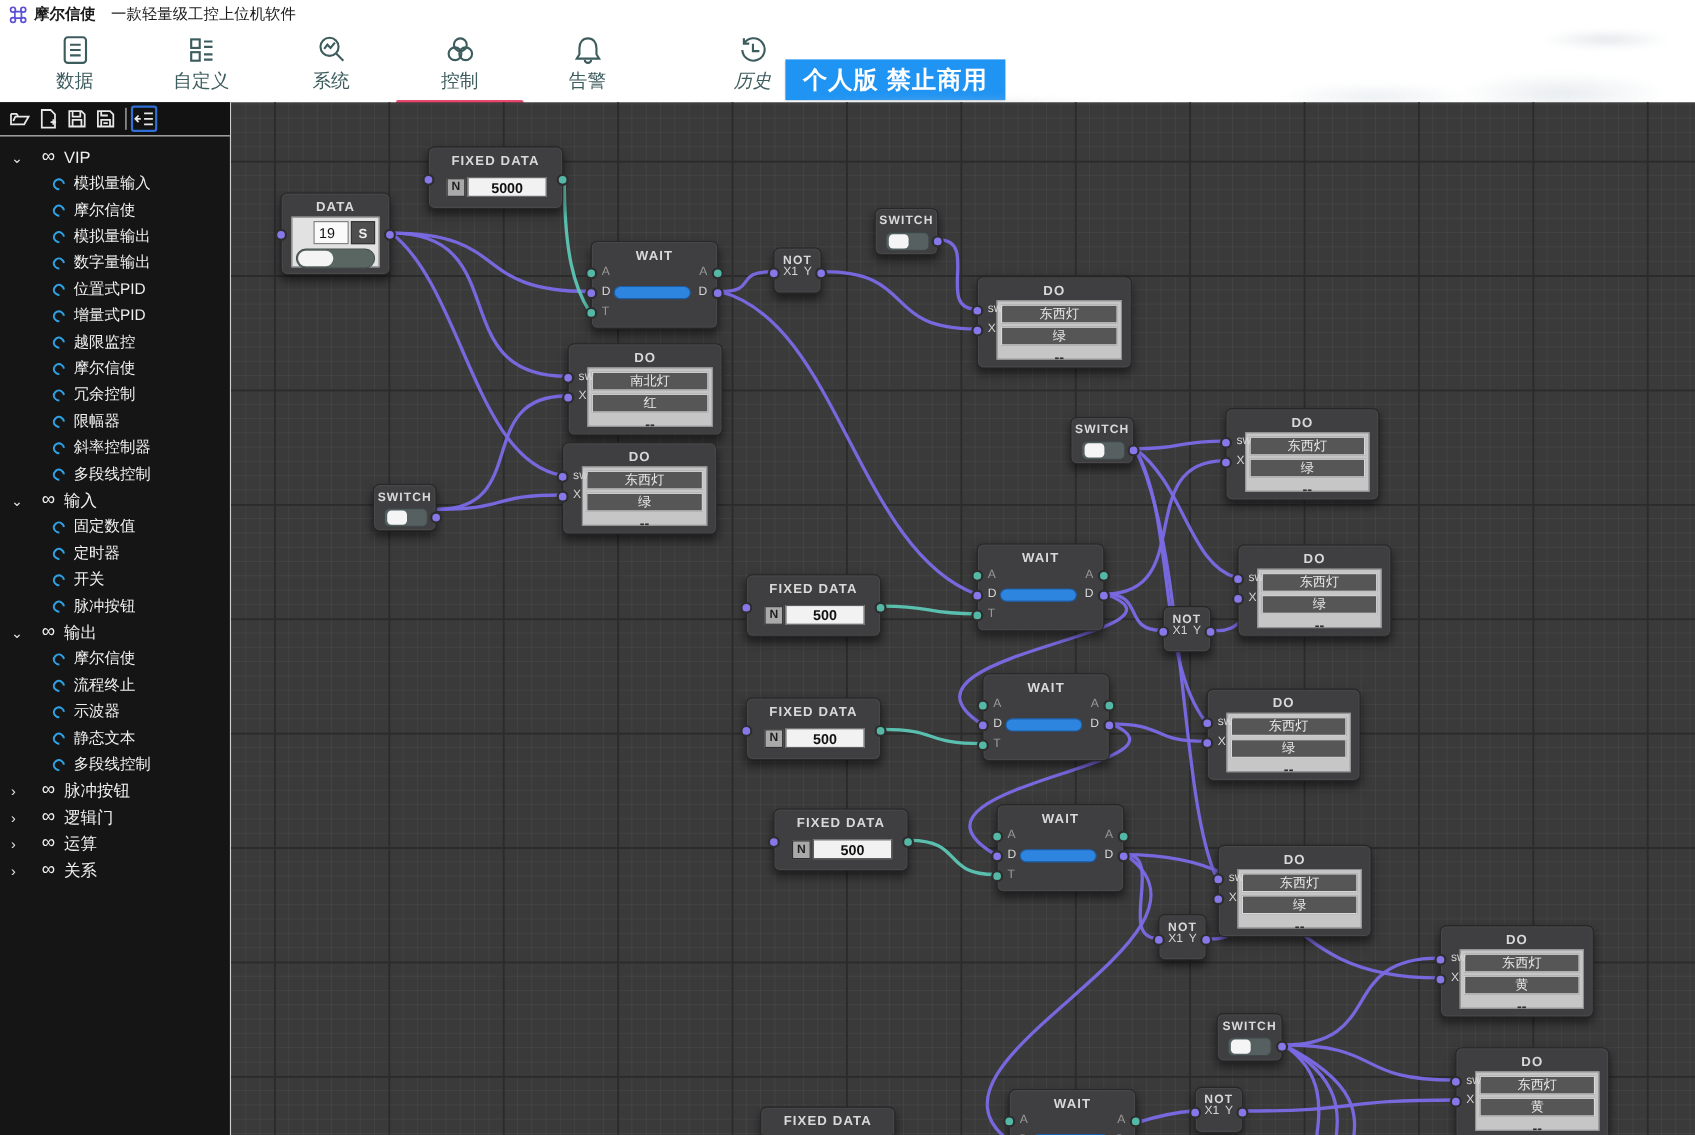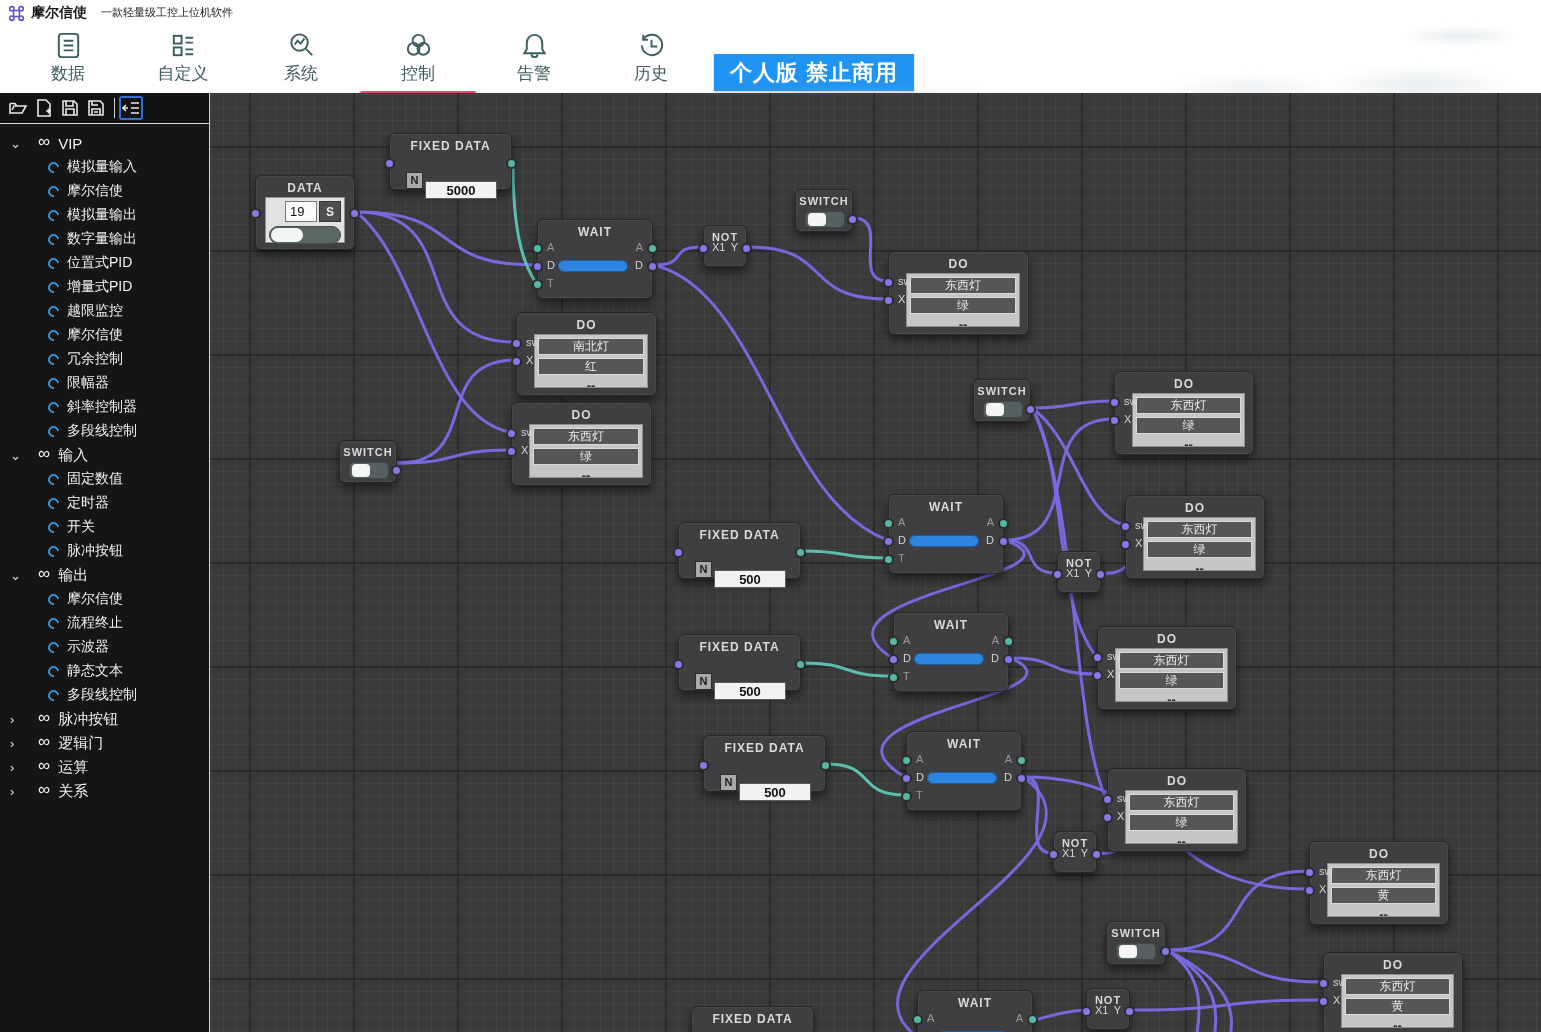--- a/index.html
+++ b/index.html
@@ -2,21 +2,21 @@
 <html><head>
 <meta charset="utf-8">
 <style>
   html,body{margin:0;padding:0;background:#fff;width:1541px;height:1032px;overflow:hidden;
     font-family:"Liberation Sans","DejaVu Sans",sans-serif;-webkit-font-smoothing:antialiased;}
   *{box-sizing:border-box;}
   
   #titlebar{position:absolute;left:0;top:0;width:1541px;height:25px;background:#fff;display:flex;align-items:center;}
   #logo{width:17px;height:17px;margin:2px 6px 0 8px;color:#5b4fd4;}
   #brand{font-size:14px;font-weight:bold;color:#1a1a1a;margin-right:14px;}
-  #tagline{font-size:11px;color:#1a1a1a;}
+  #tagline{font-size:14px;color:#1a1a1a;}
   #toolbar{position:absolute;left:0;top:25px;width:1541px;height:68px;background:#fff;}
   .tab{position:absolute;top:3px;width:120px;height:64px;text-align:center;color:#3d5c5e;cursor:pointer;}
   .tab svg{width:31px;height:31px;display:block;margin:2px auto 1px auto;}
   .tab .tlabel{font-size:17px;color:#3d5c5e;}
   .tab .underline{position:absolute;left:2px;right:2px;bottom:-3px;height:4px;border-radius:2px;display:none;}
   .tab.active .underline{display:block;}
   #badge{position:absolute;left:714px;top:29px;height:37px;padding:0 16px;display:flex;align-items:center;
     color:#fff;font-size:22px;font-weight:bold;letter-spacing:1px;box-shadow:0 1px 2px rgba(0,0,0,.25);}
   .wm{position:absolute;pointer-events:none;filter:blur(3px);opacity:.55;}
   
@@ -52,21 +52,21 @@
   .plabel.bright{color:#d6d6d6;}
   .wait-bar{position:absolute;left:20px;right:24px;top:40px;height:12px;border-radius:6px;border:1px solid #1c5ea6;}
   .do-panel{position:absolute;left:17px;right:8px;top:21px;bottom:7px;background:#c6c6c6;border:1px solid #8f8f8f;padding:3px;}
   .do-row{height:17px;margin-bottom:3px;background:#565656;border:1px solid #d9d9d9;color:#e9e9e9;font-size:12px;
     display:flex;align-items:center;justify-content:center;}
   .do-extra{color:#2e2e2e;font-size:13px;font-weight:bold;text-align:center;margin-top:1px;}
   .fd-row{position:absolute;left:16px;top:27px;display:flex;align-items:center;}
   .fd-n{width:17px;height:17px;background:#a9a9a9;border:1px solid #2f2f2f;color:#1d1d1d;font-size:11px;font-weight:bold;
     display:flex;align-items:center;justify-content:center;margin-right:2px;}
   .fd-val{width:72px;height:18px;background:#f2f2f2;border:1px solid #5c5c5c;color:#111;font-size:13px;font-weight:bold;
-    display:flex;align-items:center;justify-content:center;margin-top:20px;}
+    display:flex;align-items:center;justify-content:center;}
   .tm-panel{position:absolute;left:9px;right:9px;top:21px;bottom:6px;background:#e2e2e2;border:1px solid #8f8f8f;padding:3px;}
   .tm-fieldrow{display:flex;height:21px;margin-left:16px;}
   .tm-val{flex:1;background:#fafafa;border:1px solid #777;color:#111;font-size:13px;display:flex;align-items:center;padding-left:4px;}
   .tm-unit{width:22px;margin-left:2px;background:#4e4e4e;border:1px solid #333;color:#eee;font-size:12px;font-weight:bold;
     display:flex;align-items:center;justify-content:center;}
   .tm-toggle{position:relative;margin-top:4px;height:18px;border-radius:9px;background:#5a6662;border:1px solid #45504c;}
   .tm-knob{position:absolute;left:1px;top:1px;width:45%;height:14px;border-radius:8px;background:#f4f4f4;}
   .sw-toggle{position:absolute;left:9px;top:21px;width:40px;height:17px;border-radius:5px;background:#566060;border:1px solid #3e4747;}
   .sw-knob{position:absolute;left:2px;top:1px;width:18px;height:13px;border-radius:4px;background:#f5f5f5;}
 </style>
@@ -106,21 +106,21 @@
           </svg></span><div class="tlabel">系统</div></div>
       <div class="tab active" style="left: 358px;"><span><svg viewBox="0 0 32 32" fill="none" stroke="currentColor" stroke-width="2">
             <circle cx="16" cy="11" r="6"></circle>
             <circle cx="11" cy="19.5" r="6"></circle>
             <circle cx="21" cy="19.5" r="6"></circle>
           </svg></span><div class="tlabel">控制</div><div class="underline" style="background: rgb(232, 72, 110);"></div></div>
       <div class="tab" style="left: 474px;"><span><svg viewBox="0 0 32 32" fill="none" stroke="currentColor" stroke-width="2">
             <path d="M16 5c-5 0-8 4-8 9v6l-2.5 4h21L24 20v-6c0-5-3-9-8-9z"></path>
             <path d="M13 25a3 3 0 0 0 6 0"></path>
           </svg></span><div class="tlabel">告警</div></div>
-      <div class="tab" style="left: 591px;"><span><svg viewBox="0 0 32 32" fill="none" stroke="currentColor" stroke-width="2">
+      <div class="tab" style="left: 624px; font-style: italic;"><span><svg viewBox="0 0 32 32" fill="none" stroke="currentColor" stroke-width="2">
             <path d="M7.5 10A10.5 10.5 0 1 1 6 16"></path>
             <path d="M7.5 5v5h5"></path>
             <path d="M16 10v7h6"></path>
           </svg></span><div class="tlabel">历史</div></div>
     </div>
   <div id="badge" style="background: rgb(32, 148, 243);">个人版  禁止商用</div>
   <div class="wm" style="left:735px;top:62px;width:320px;height:26px;background:radial-gradient(ellipse at 40% 50%, #c4c8cc 0%, transparent 70%);"></div>
   <div class="wm" style="left:1160px;top:50px;width:180px;height:26px;background:radial-gradient(ellipse at 50% 50%, #dde3e8 0%, transparent 70%);"></div>
   <div class="wm" style="left:1320px;top:40px;width:200px;height:40px;background:radial-gradient(ellipse at 50% 50%, #d6dde2 0%, transparent 68%);"></div>
   <div class="wm" style="left:1400px;top:2px;width:120px;height:18px;background:radial-gradient(ellipse at 50% 50%, #ccd4d9 0%, transparent 70%);"></div>

